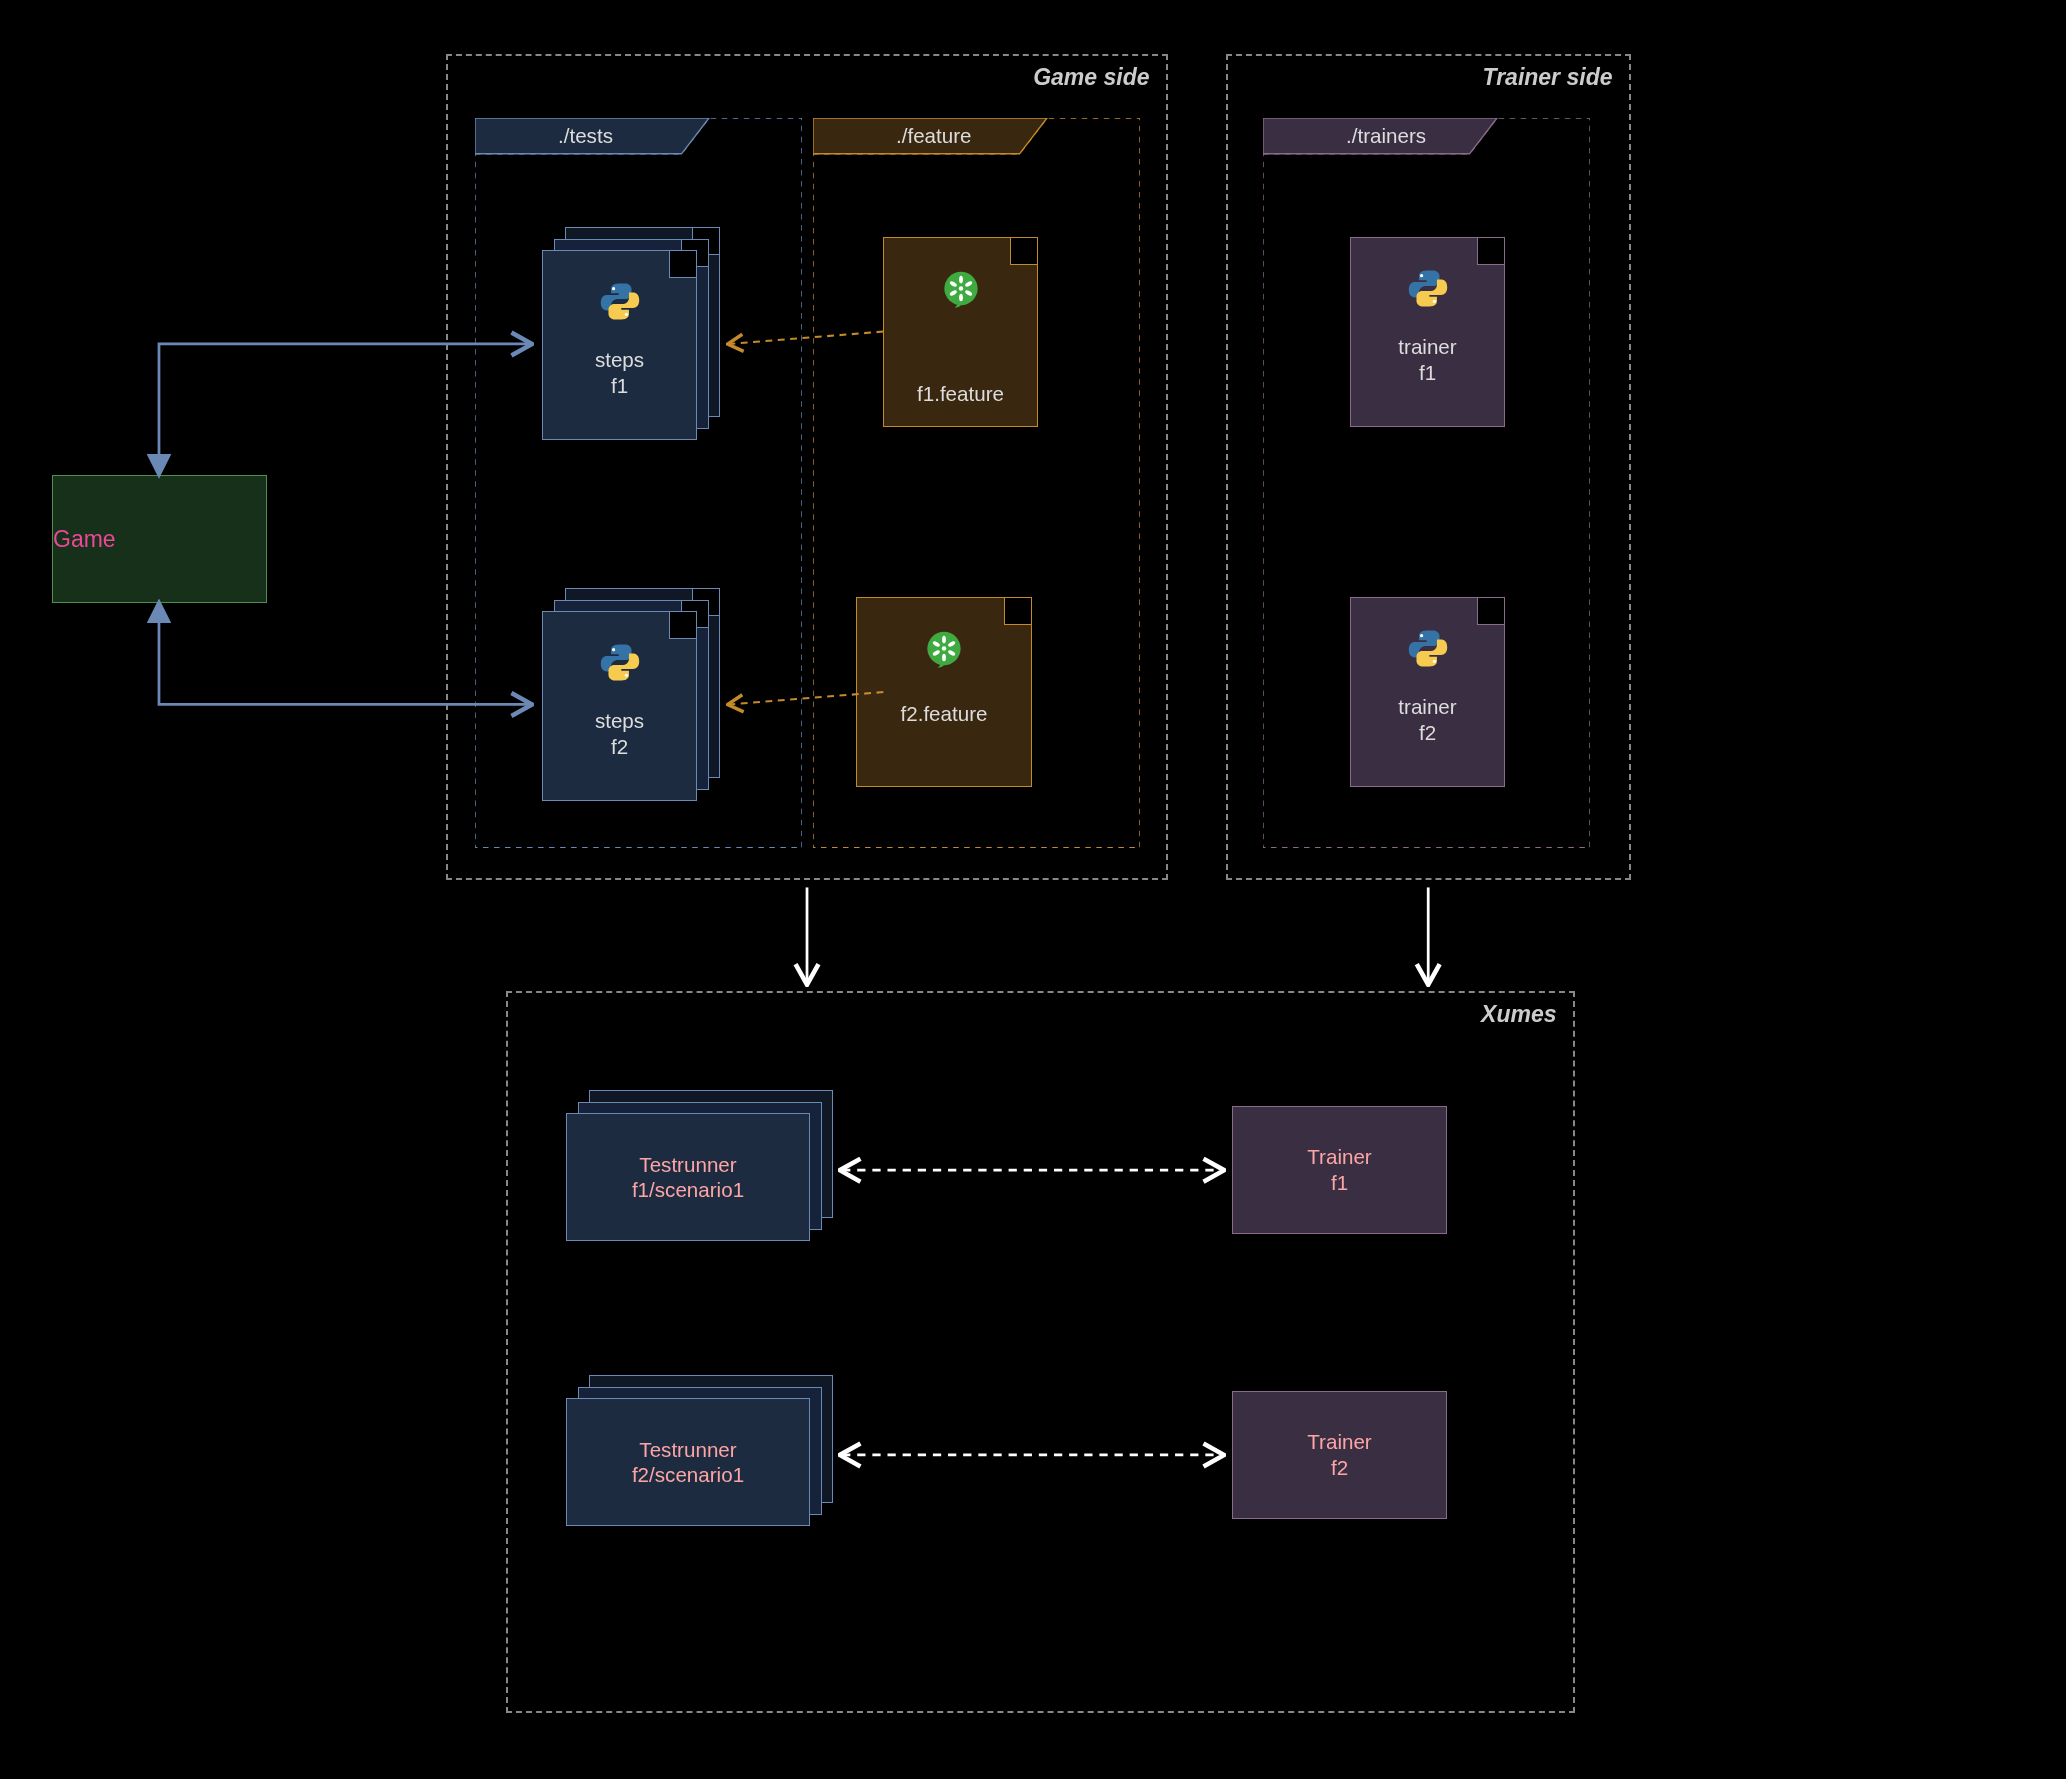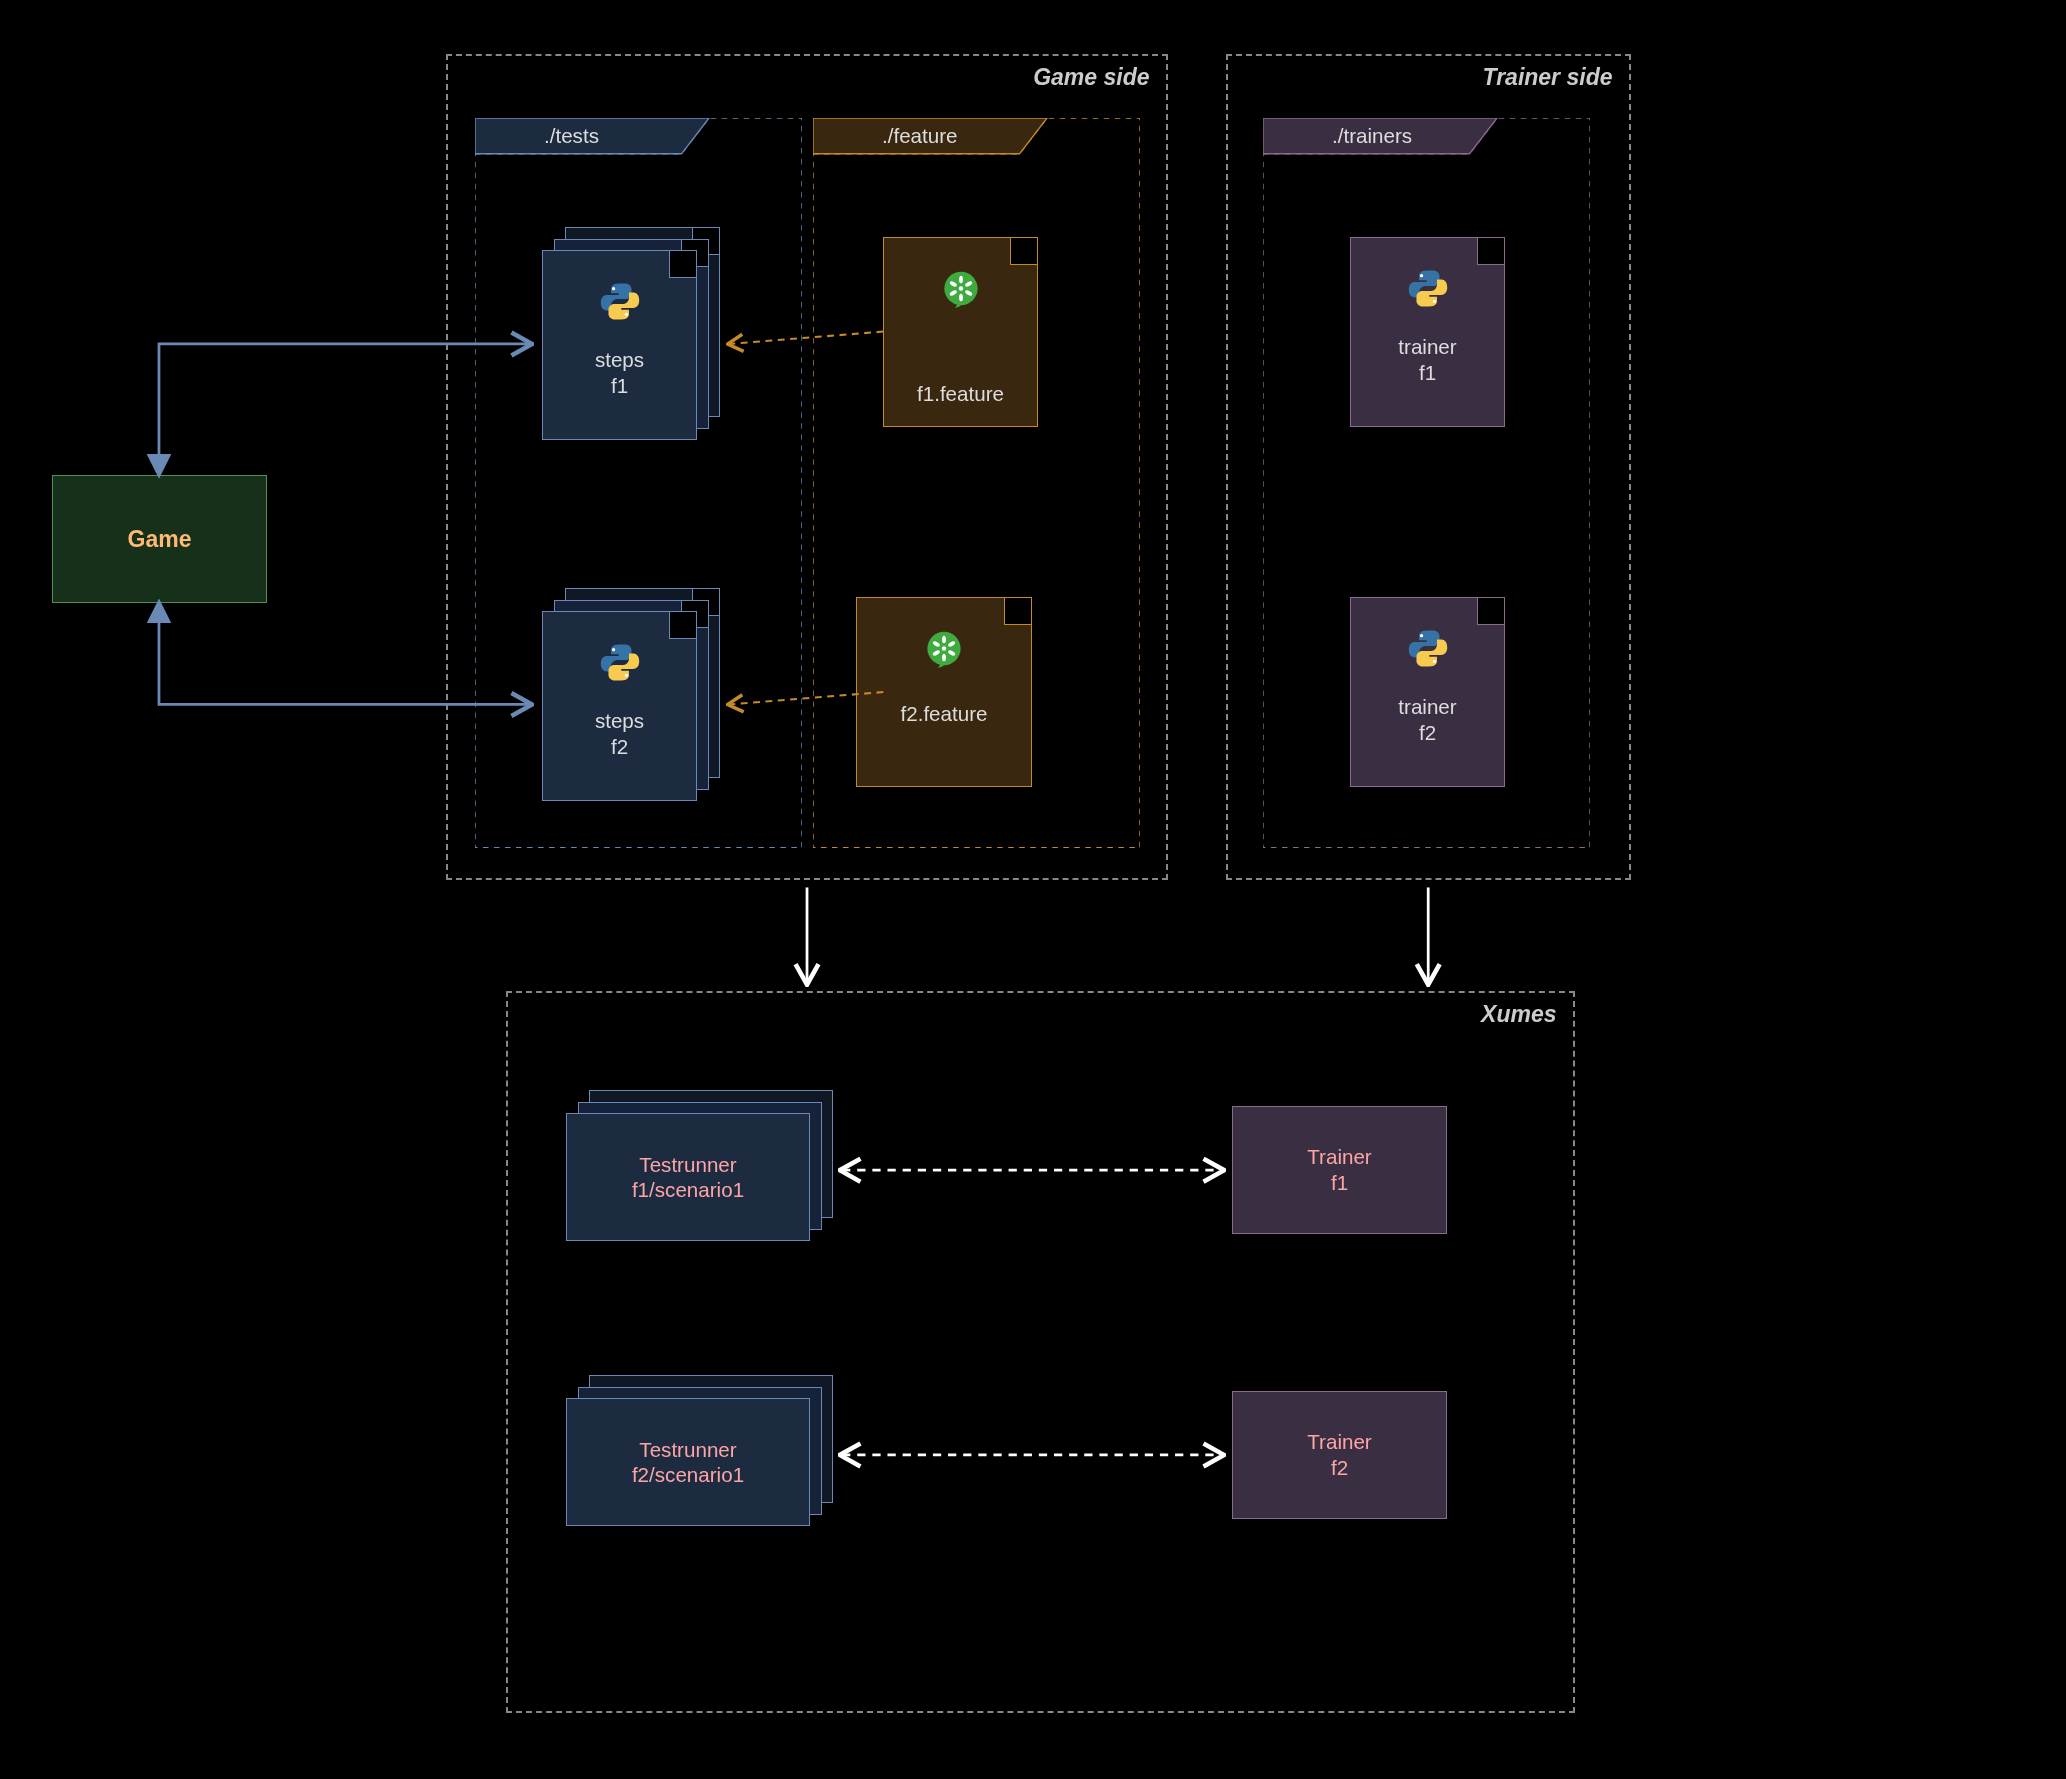--- a/index.html
+++ b/index.html
@@ -28,21 +28,21 @@
   .folder {
     position: absolute;
   }
   .folder-dash {
     position: absolute;
     inset: 0;
   }
   .folder-tab {
     position: absolute;
     top: 0;
-    left: 0;
+    left: 14px;
     height: 36px;
     display: flex;
     align-items: center;
     padding-left: 69px;
     font-size: 20.6px;
     color: #ddd;
   }
   .filecard {
     position: absolute;
   }
@@ -73,26 +73,24 @@
   .icon-holder {
     position: absolute;
     left: 50%;
     transform: translateX(-50%);
     width: 41px; height: 41px;
   }
   .game-box {
     position: absolute;
     border: 1.4px solid #4f8f4f;
     background: #17301a;
-    color: #fdba74;
+    color: #ec4899;
     display: flex;
     align-items: center;
-    justify-content: center;
     font-size: 23px;
-    font-weight: bold;
   }
   .runner-box, .trainer-box {
     position: absolute;
     border: 1.4px solid;
     color: #fca5a5;
     font-size: 20.6px;
     line-height: 1.25;
     display: flex;
     align-items: center;
     justify-content: center;

